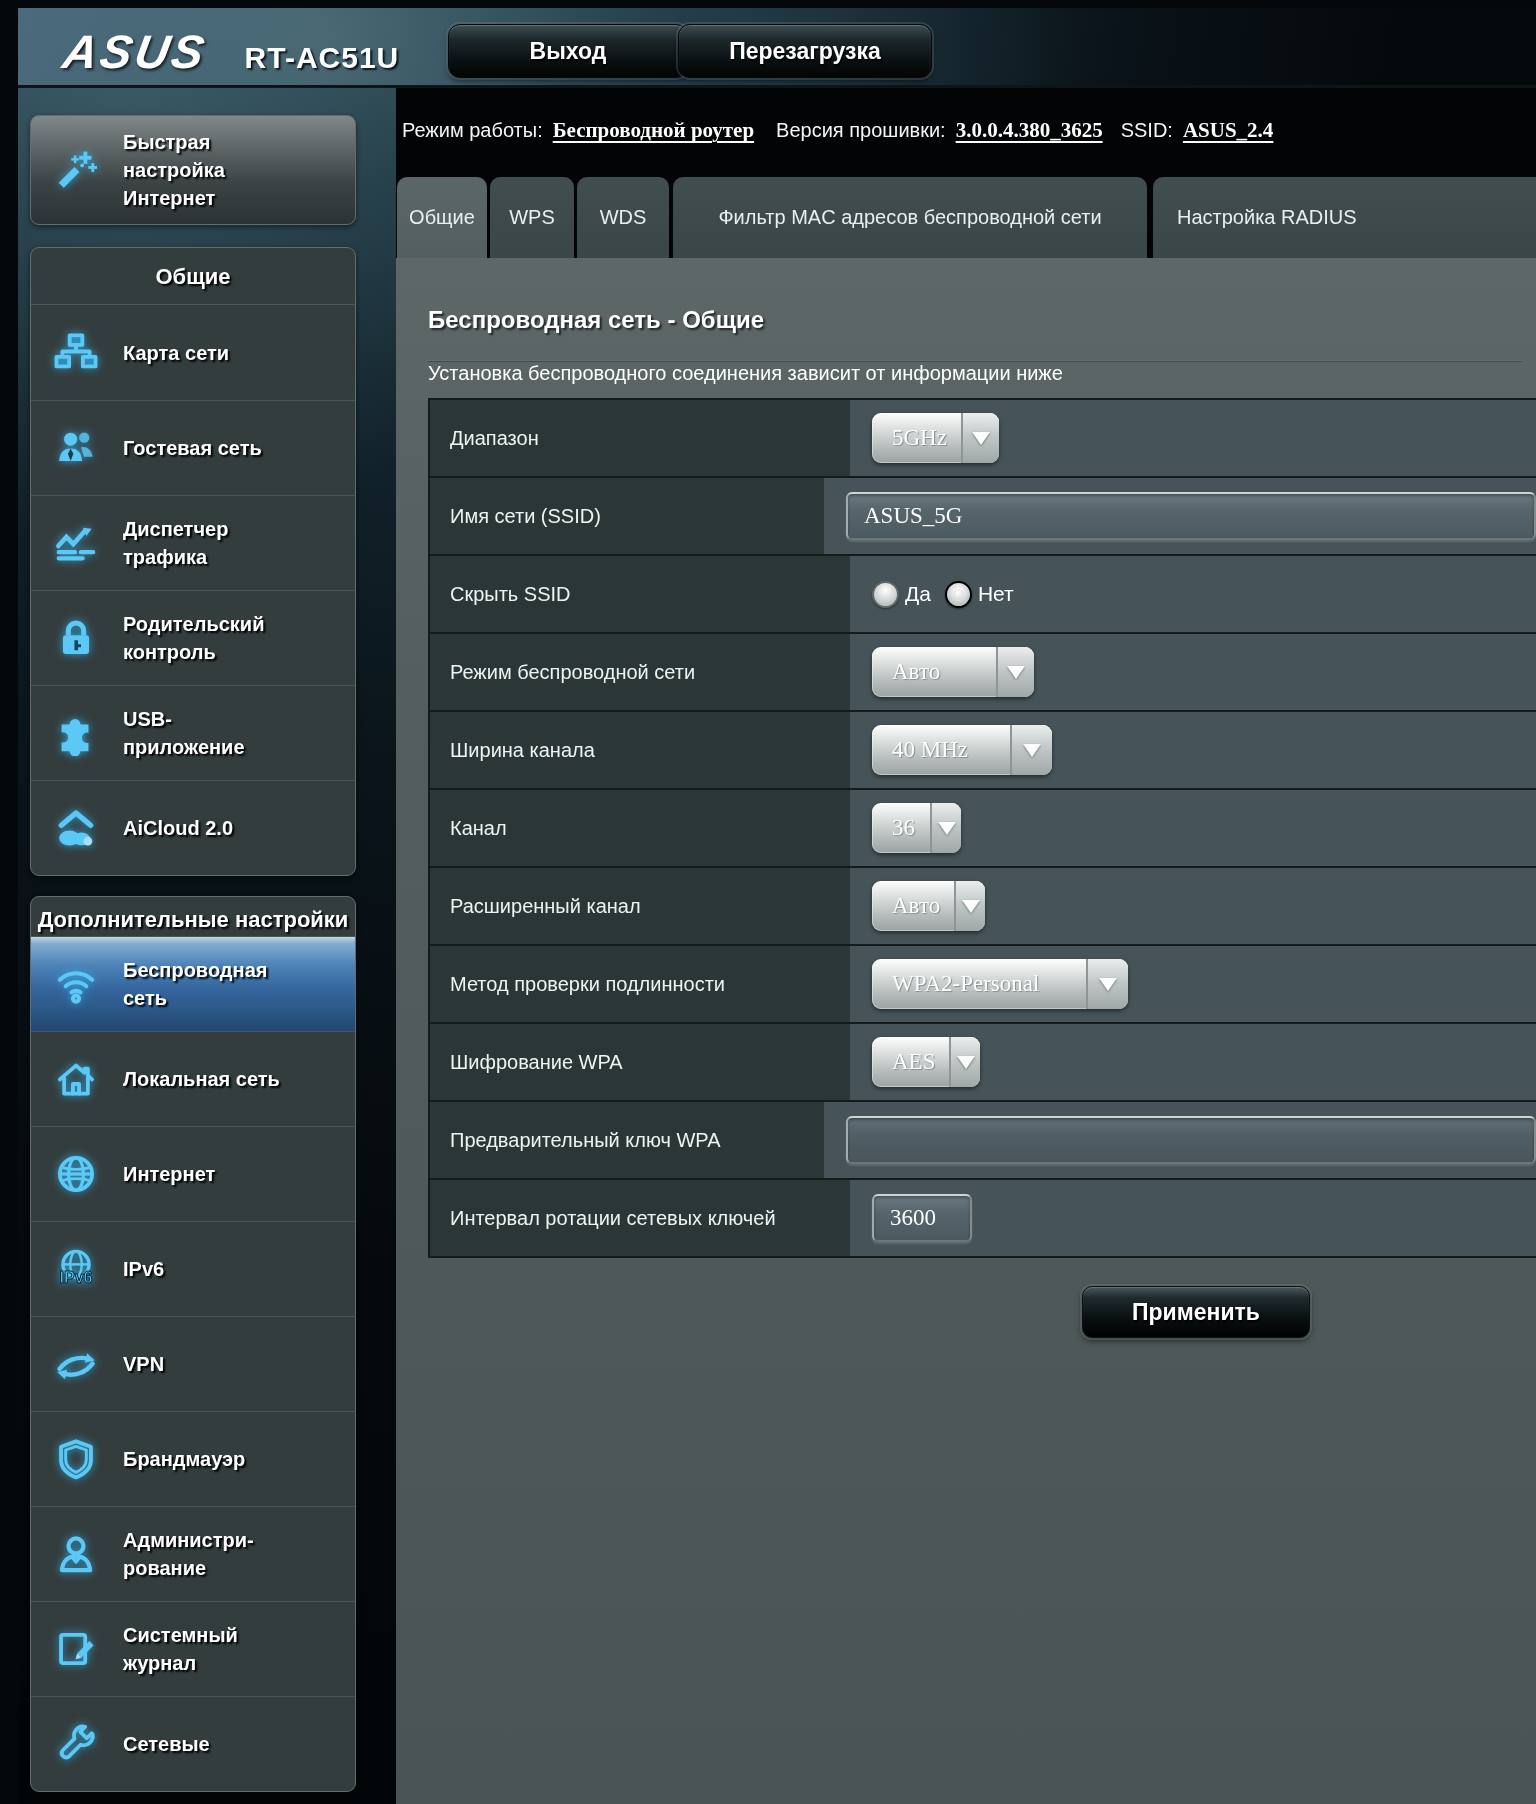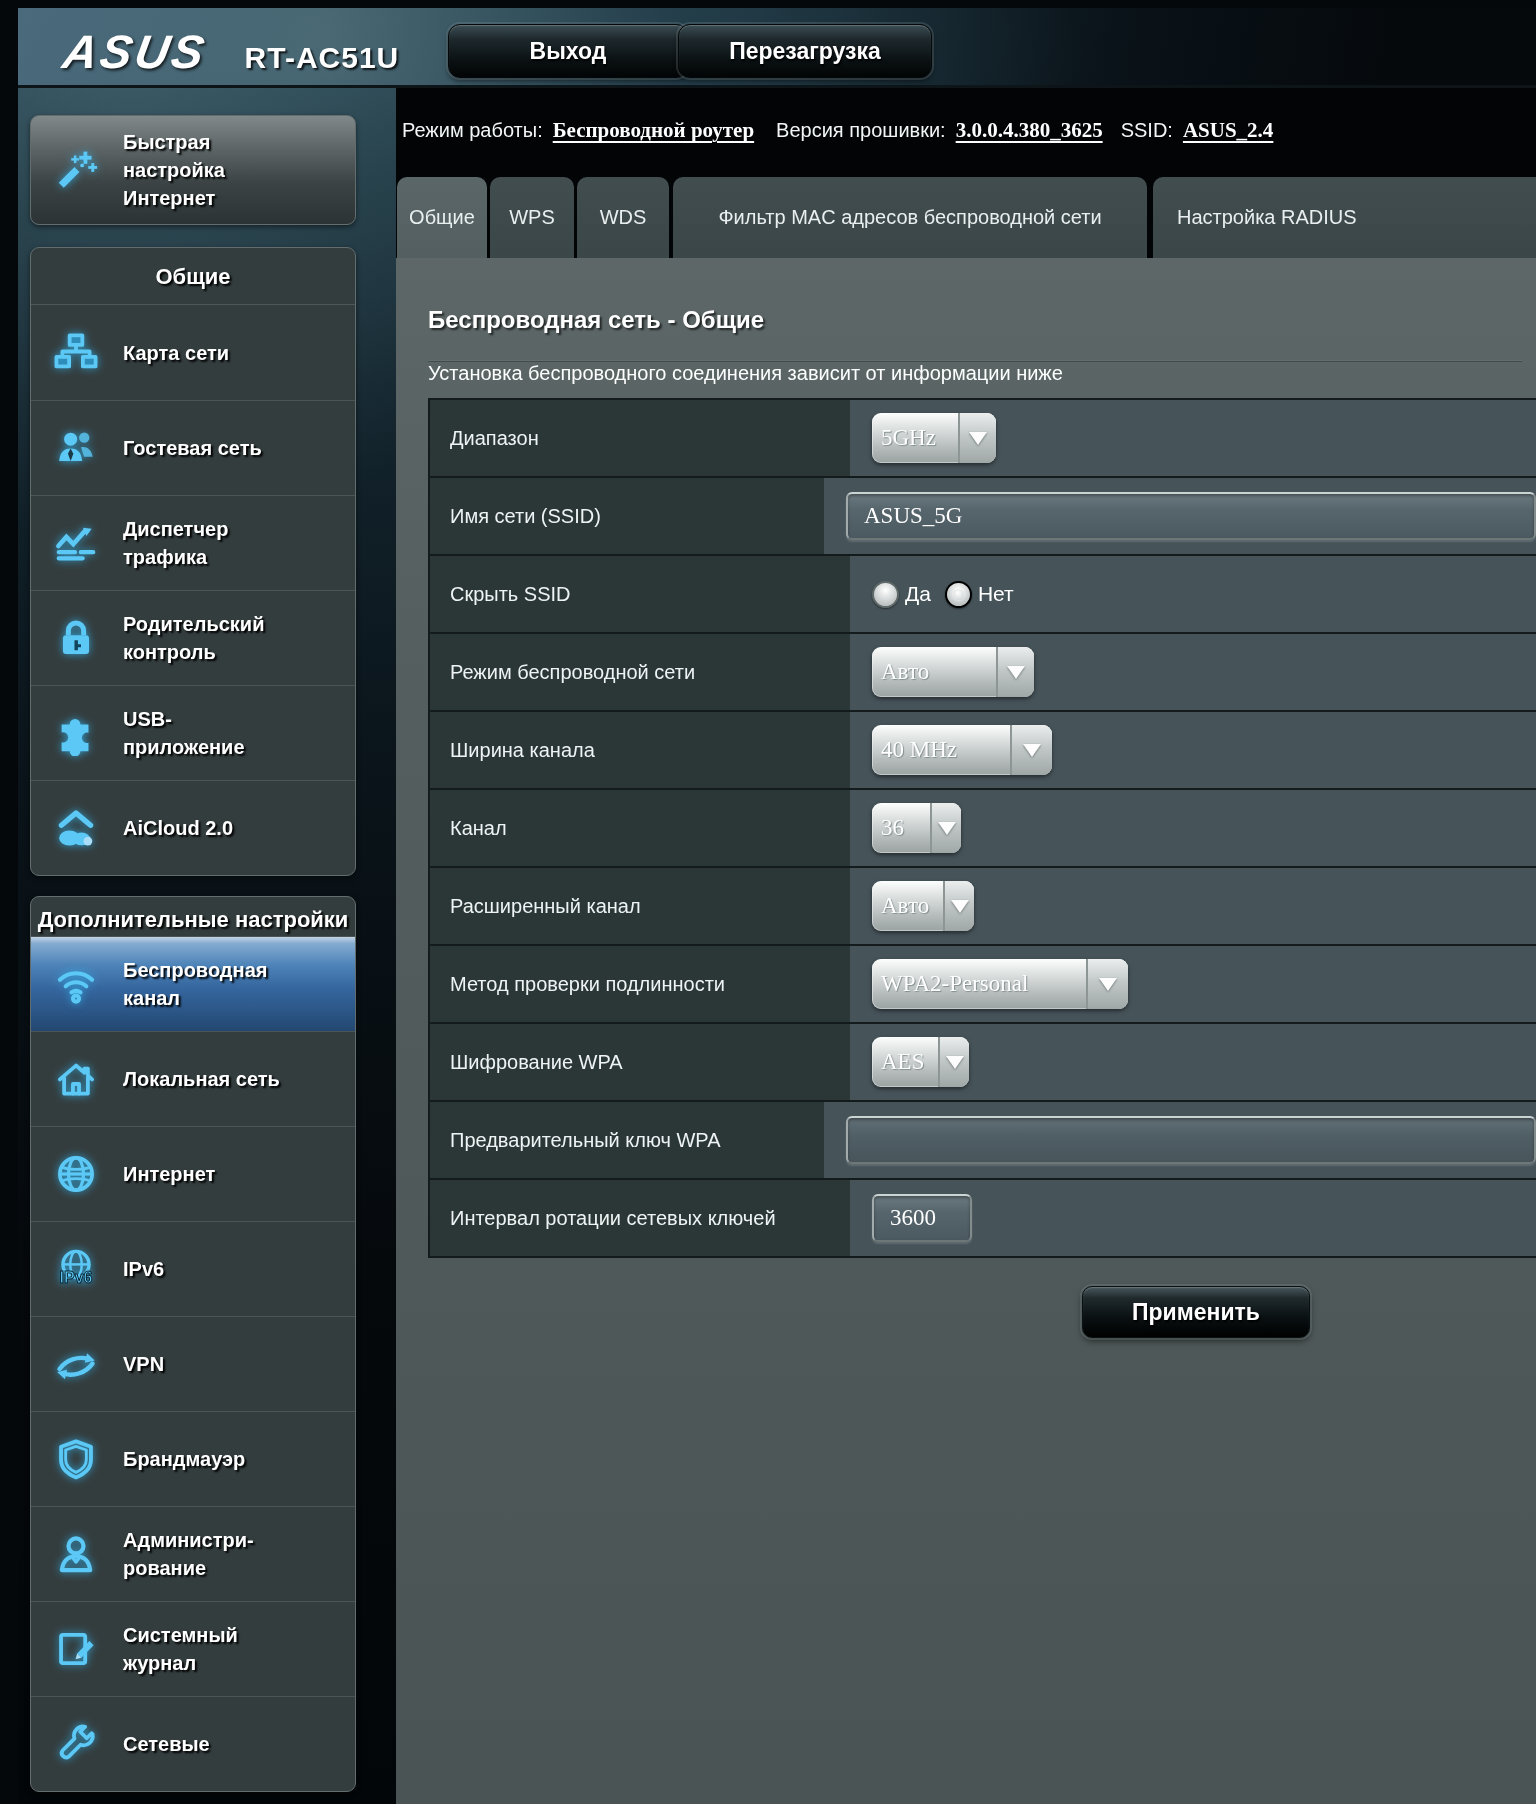--- a/index.html
+++ b/index.html
@@ -68,21 +68,21 @@
   .ftable { margin-top:13px; border-top:2px solid #141b1d; border-left:2px solid #141b1d; }
   .frow { display:flex; min-height:78px; border-bottom:2px solid #141b1d; }
   .fcell-l { width:420px; background:#2b3637; display:flex; align-items:center;
     padding-left:20px; color:#eef3f3; font-size:20px; }
   .fcell-r { flex:1; background:#46545a; display:flex; align-items:center; padding-left:22px; overflow:visible; }
 
   
   .dd { display:inline-flex; align-items:stretch; height:50px; border-radius:9px; cursor:pointer;
     background:linear-gradient(180deg,#fdfefe 0%, #dde1e0 30%, #b7bdbd 68%, #9ba2a2 100%);
     box-shadow:0 2px 4px rgba(0,0,0,.5), inset 0 0 0 1px rgba(255,255,255,.4); overflow:hidden; }
-  .dd .val { display:flex; align-items:center; padding-left:9px; padding-right:14px;
+  .dd .val { display:flex; align-items:center; padding-left:20px; padding-right:14px;
     font-family:"Liberation Serif","DejaVu Serif",serif; font-size:23px; color:#fff;
     text-shadow:1px 1px 1px #828d8d; }
   .dd .arr { display:flex; align-items:center; justify-content:center;
     border-left:2px solid #8d9595;
     background:linear-gradient(180deg,#eceeee 0%, #c2c8c8 45%, #a0a7a7 100%); }
   .dd .arr::after { content:""; border-left:9px solid transparent; border-right:9px solid transparent;
     border-top:13px solid #fdfdfd; filter:drop-shadow(0 1px 1px #6c7676); }
   .aw38 .arr{width:38px;} .aw30 .arr{width:31px;} .aw42 .arr{width:42px;}
   .vw-5ghz .val{min-width:86px;} .vw-auto .val{min-width:124px;} .vw-40mhz .val{min-width:138px;}
   .vw-36 .val{min-width:58px;} .vw-auto-s .val{min-width:60px;} .vw-wpa2 .val{min-width:214px;}
@@ -393,21 +393,21 @@
 
       <div class="side-item selected">
         <span class="icon">
           <svg width="46" height="46" viewBox="0 0 24 24" stroke="#5cc8f5" fill="none" stroke-width="2.1" stroke-linecap="round">
             <path d="M3.6,9.8 a12,12 0 0 1 16.8,0"></path>
             <path d="M6.6,13.2 a8,8 0 0 1 10.8,0"></path>
             <path d="M9.6,16.4 a4.2,4.2 0 0 1 4.8,0"></path>
             <circle cx="12" cy="19.6" r="1.6" fill="none"></circle>
           </svg>
         </span>
-        <span class="side-label">Беспроводная канал</span>
+        <span class="side-label">Беспроводная сеть</span>
       </div>
 
       <div class="side-item">
         <span class="icon">
           <svg width="46" height="46" viewBox="0 0 24 24" stroke="#5cc8f5" fill="none" stroke-width="2" stroke-linecap="round" stroke-linejoin="round">
             <path d="M3.6,12.2 L12,5 L16.4,8.7 V6.6 H18.2 V10.2 L20.4,12.2"></path>
             <path d="M5.8,11.4 V19.6 H18.2 V11.4"></path>
             <path d="M10.4,19.6 V14.6 H13.6 V19.6"></path>
           </svg>
         </span>

